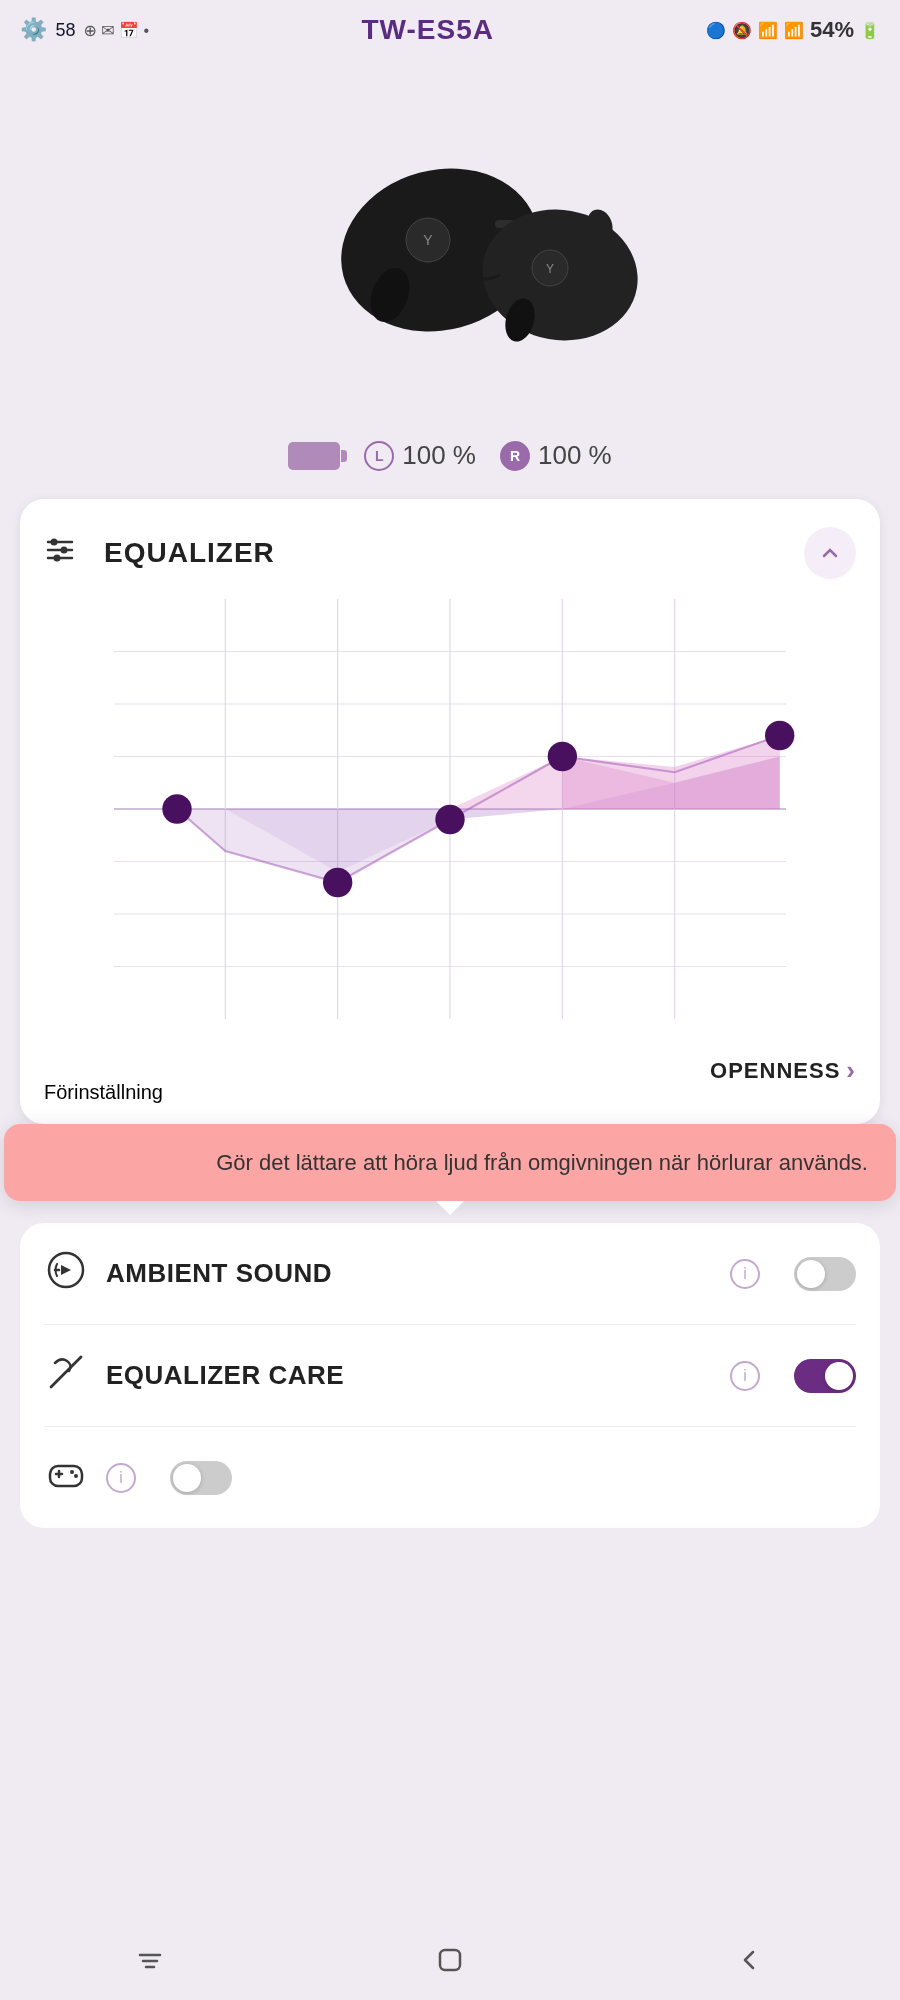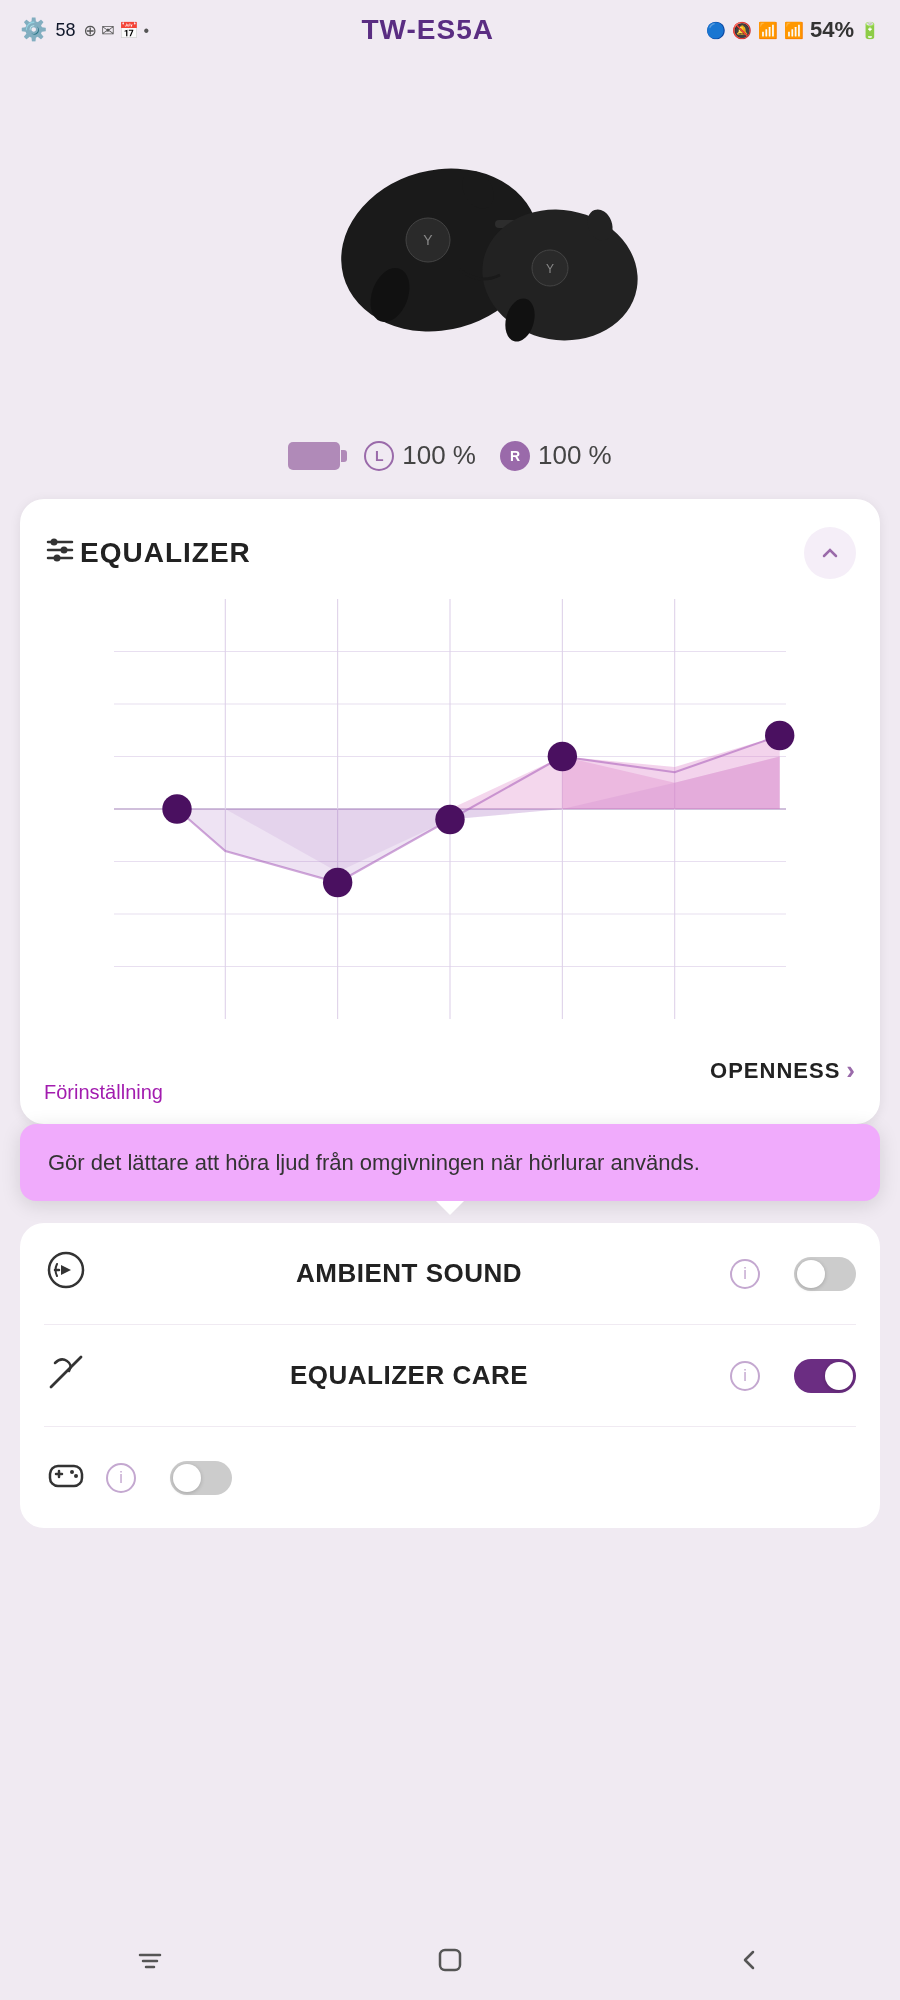--- a/index.html
+++ b/index.html
@@ -111,21 +111,21 @@
     
     .eq-header {
       display: flex;
       align-items: center;
       justify-content: space-between;
       margin-bottom: 20px;
     }
     .eq-title-group {
       display: flex;
       align-items: center;
-      gap: 4px;
+      gap: 28px;
     }
     .eq-icon {
       font-size: 28px;
       color: #333;
     }
     .eq-title {
       font-size: 28px;
       font-weight: 900;
       color: #222;
       letter-spacing: 1px;
@@ -155,72 +155,72 @@
 
     
     .card-bottom-row {
       display: flex;
       align-items: center;
       justify-content: space-between;
       padding: 18px 0 20px 0;
     }
     .preset-link {
       font-size: 20px;
-      color: #a21caf;
+      color: #000000;
       margin-top: 44px;
     }
     .openness-link {
       display: flex;
       align-items: center;
       gap: 6px;
       font-size: 22px;
       font-weight: 900;
       color: #222;
       letter-spacing: 1px;
       cursor: pointer;
       margin-left: 48px;
     }
     .openness-link .arrow-icon {
       color: #9a6aaa;
       font-size: 26px;
     }
 
     
     .tooltip-box {
-      background: #f0abfc;
+      background: #fca5a5;
       border-radius: 16px;
-      margin: 0 20px;
+      margin: 0 4px;
       padding: 22px 28px;
       box-shadow: 0 4px 20px rgba(0,0,0,0.12);
       font-size: 22px;
       color: #333;
       line-height: 1.5;
       position: relative;
       margin-top: 0;
+      text-align: right;
     }
     .tooltip-box::after {
       content: '';
       position: absolute;
       bottom: -14px;
       left: 50%;
       transform: translateX(-50%);
       width: 0;
       height: 0;
       border-left: 14px solid transparent;
       border-right: 14px solid transparent;
       border-top: 14px solid #fff;
     }
 
     
     .settings-list {
       background: #fff;
       border-radius: 24px;
       margin: 22px 20px 8px 20px;
       padding: 0 24px;
-      text-align: center;
     }
     .settings-item {
       display: flex;
       align-items: center;
       padding: 28px 0;
       border-bottom: 1px solid #f0eaf2;
       gap: 18px;
     }
     .settings-item:last-child {
       border-bottom: none;

